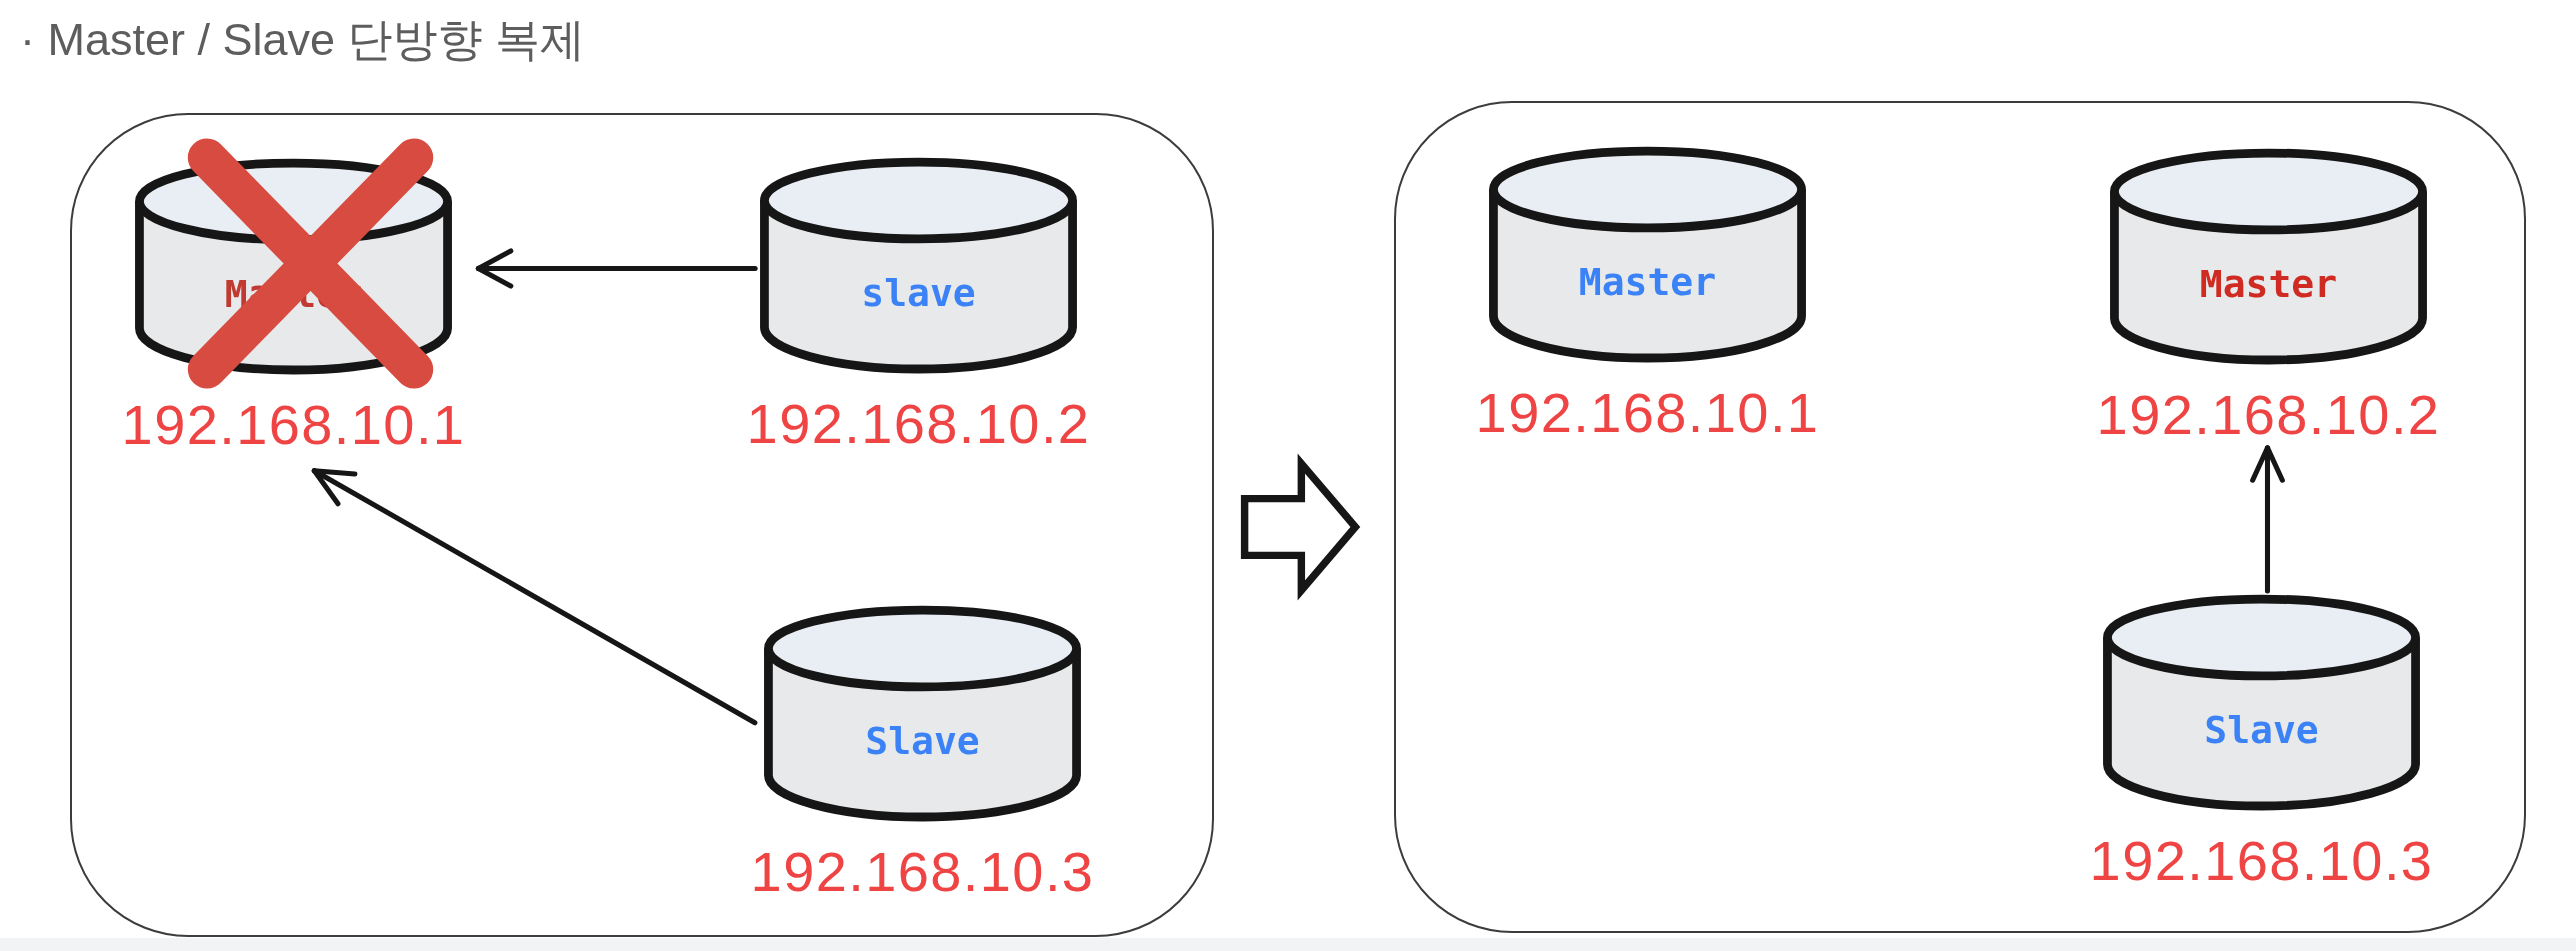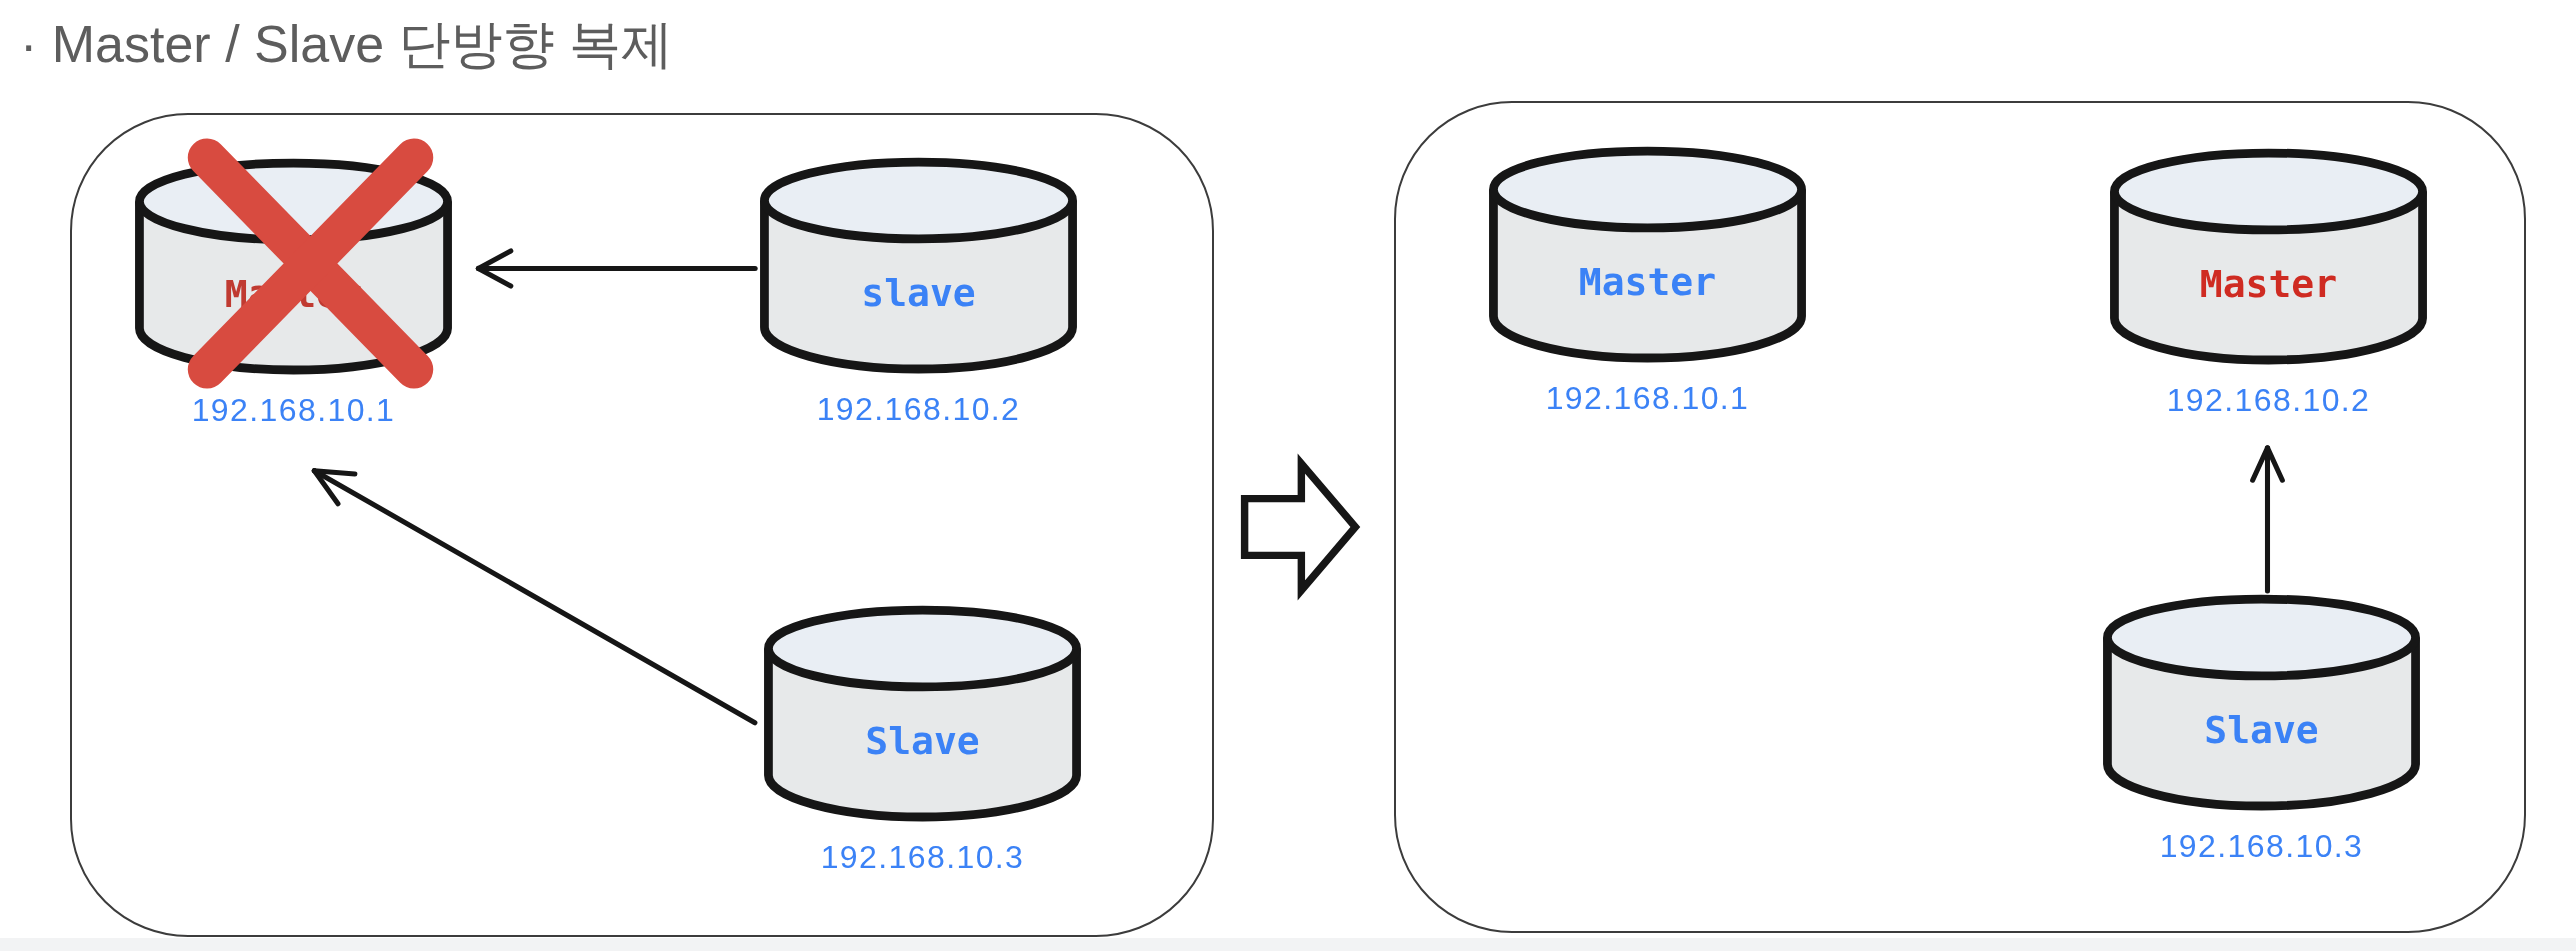--- a/index.html
+++ b/index.html
@@ -9,21 +9,21 @@
     background:#ffffff;
     overflow:hidden;
     font-family:"Liberation Sans", sans-serif;
   }
   .bottom-band{
     position:absolute;left:0;top:938px;width:2576px;height:14px;
     background:#f2f3f4;z-index:0;
   }
   .page-title{
     position:absolute;left:20px;top:9.5px;
-    font-size:52px;color:#5d5d5d;letter-spacing:0px;
+    font-size:45px;color:#5d5d5d;letter-spacing:0px;
     z-index:3;white-space:nowrap;
   }
   .panel{
     position:absolute;background:#ffffff;
     border:2.7px solid #3c3c3c;border-radius:118px;
     z-index:1;box-sizing:border-box;
   }
   .panel-before{left:70px;top:113px;width:1144px;height:824px;}
   .panel-after{left:1394px;top:101px;width:1132px;height:832px;}
   .node{position:absolute;width:327px;height:223px;z-index:2;}
@@ -32,21 +32,21 @@
   .cyl-top{fill:#e9eef4;stroke:#161616;stroke-width:13;}
   .db-label{
     position:absolute;left:50%;top:63%;transform:translate(-50%,-50%);
     font-family:"DejaVu Sans Mono", monospace;font-weight:bold;
     font-size:38px;color:#3b82f6;white-space:nowrap;z-index:3;
   }
   .db-label.red-dark{color:#c03a31;}
   .db-label.red{color:#cf2b22;}
   .ip{
     position:absolute;left:50%;top:238px;transform:translateX(-50%);
-    font-size:32px;color:#3b82f6;letter-spacing:1.4px;white-space:nowrap;
+    font-size:56px;color:#ef4444;letter-spacing:1.4px;white-space:nowrap;
     z-index:2;
   }
   svg.overlay{position:absolute;overflow:visible;z-index:4;}
   .conn{stroke:#161616;stroke-width:7.5;fill:none;stroke-linecap:round;}
   .cross-line{stroke:#d84b40;stroke-width:57;stroke-linecap:round;}
   .block-arrow{fill:#ffffff;stroke:#161616;stroke-width:11;stroke-linejoin:miter;}
 </style>
 </head>
 <body>
 

